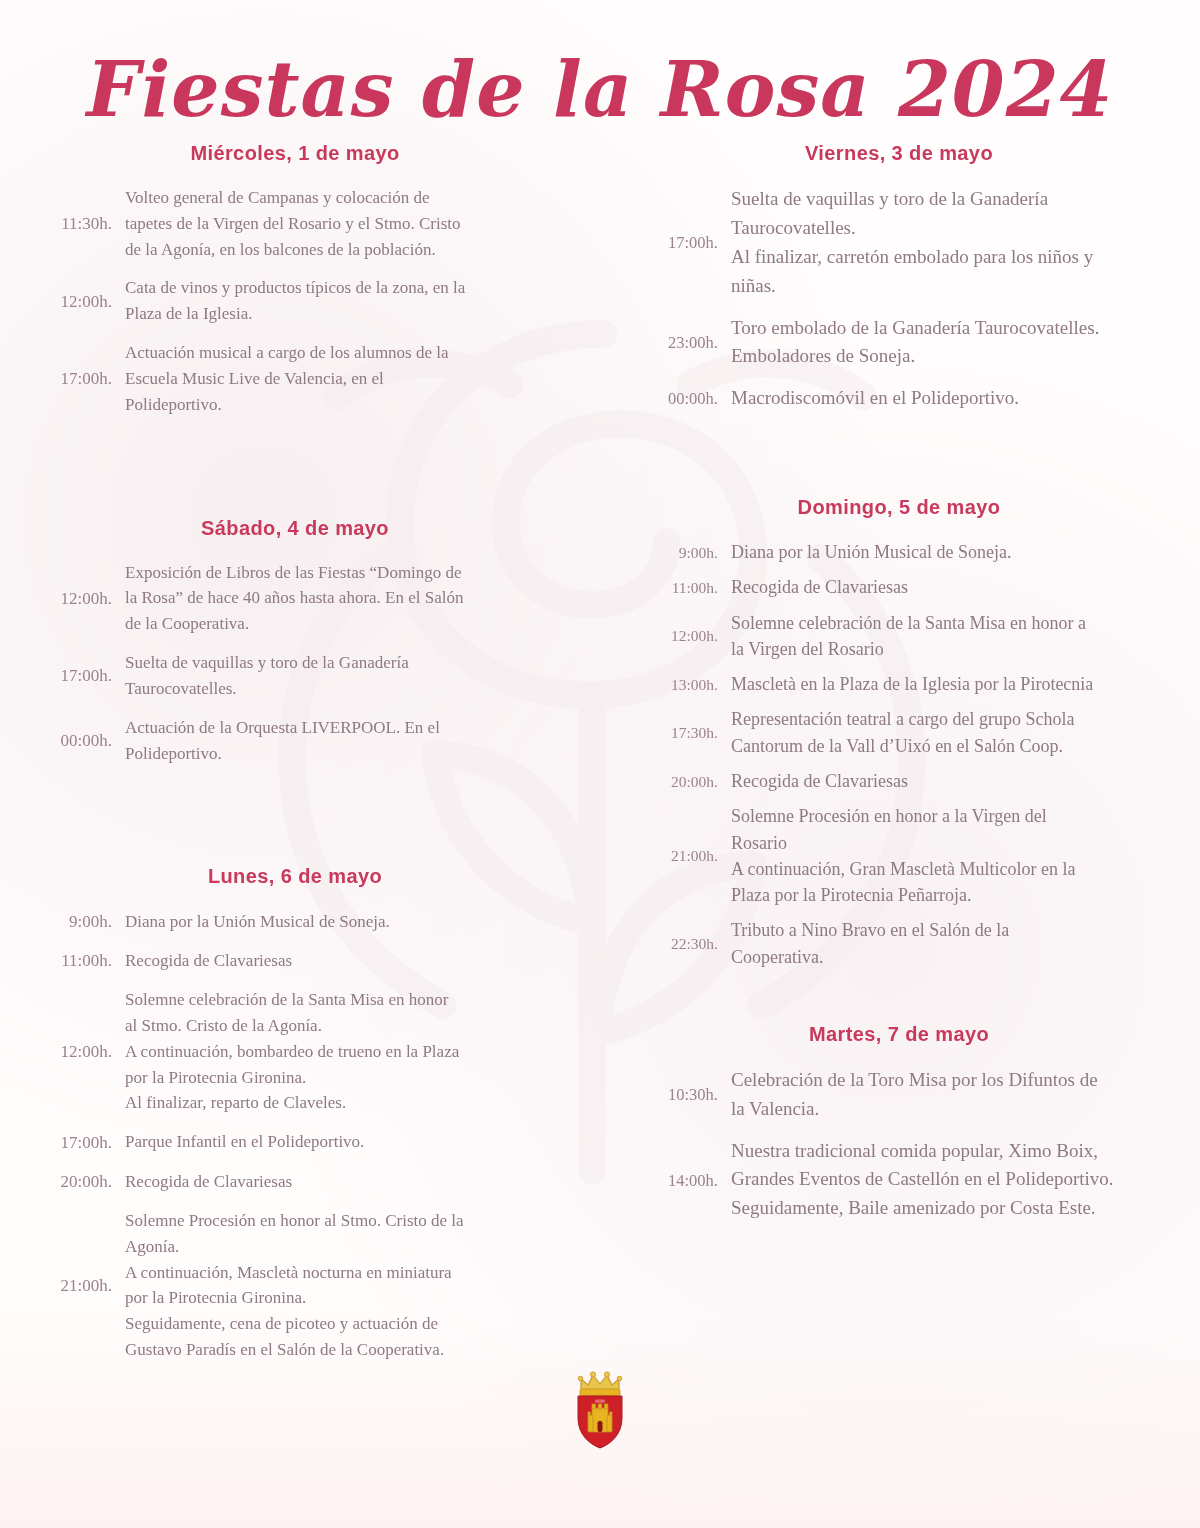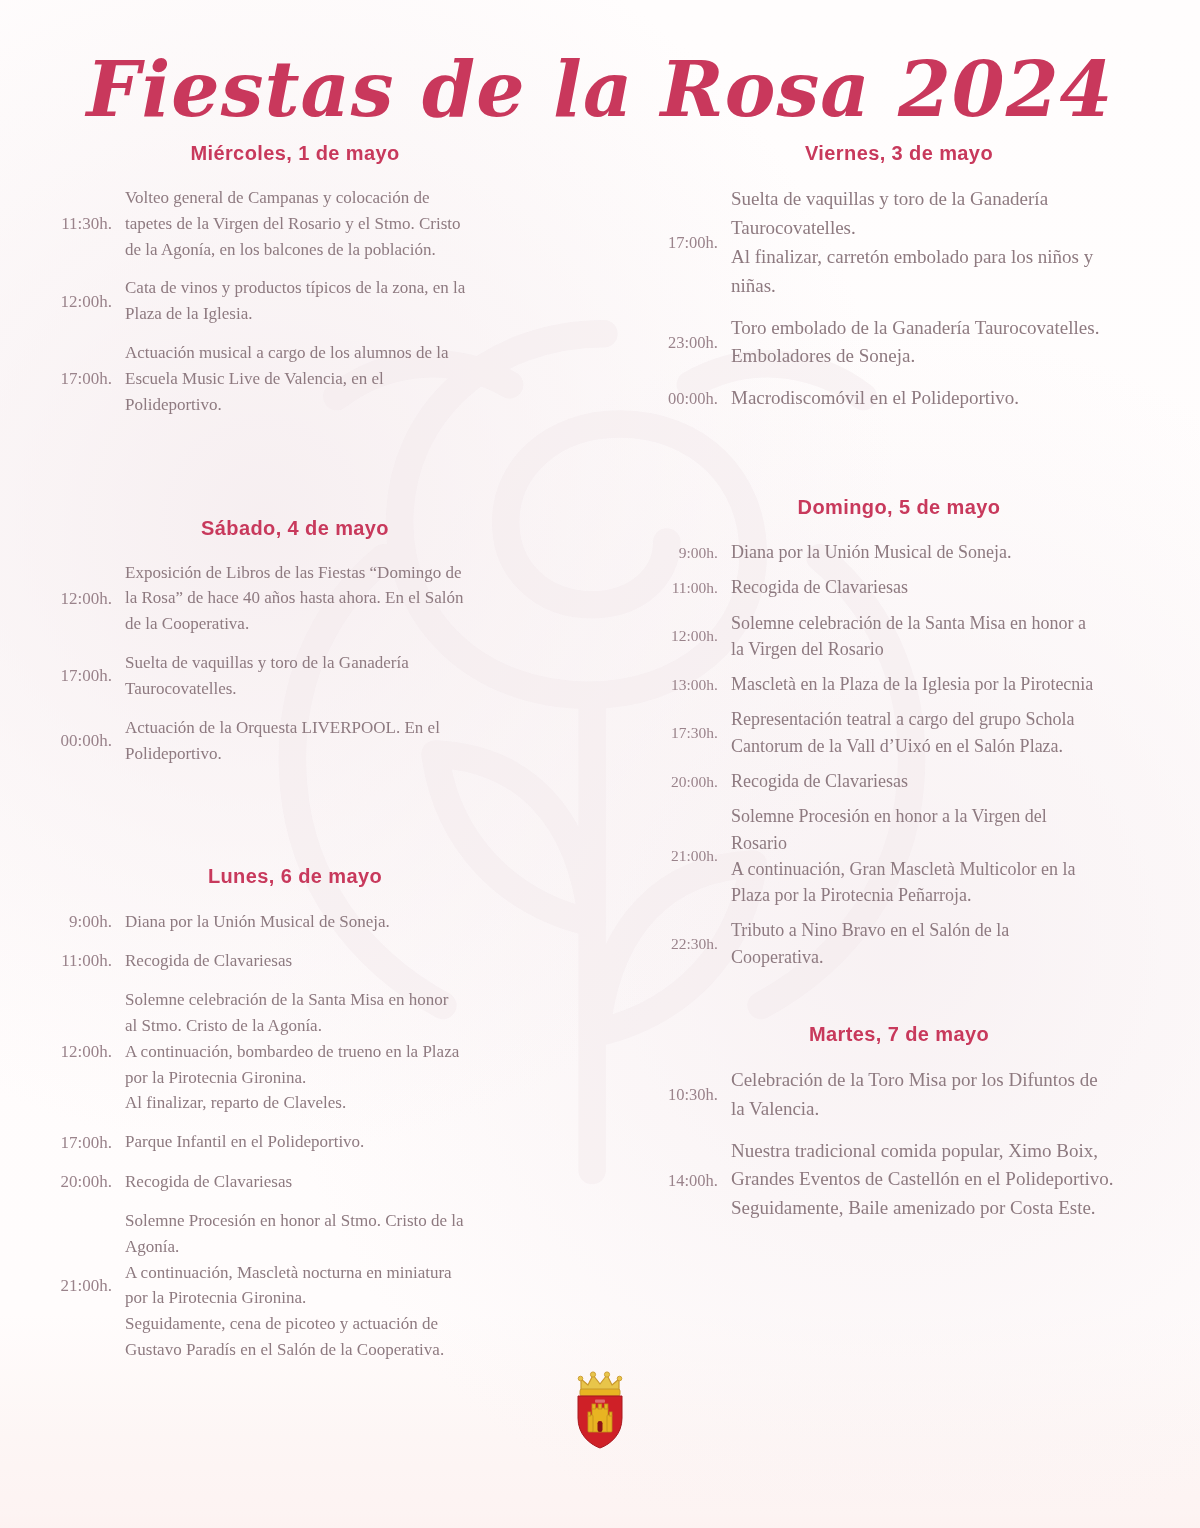--- a/index.html
+++ b/index.html
@@ -334,21 +334,21 @@
             <div class="event">
               <div class="event-time">13:00h.</div>
               <div class="event-desc">
                 <span class="line">Mascletà en la Plaza de la Iglesia por la Pirotecnia</span>
               </div>
             </div>
             <div class="event">
               <div class="event-time">17:30h.</div>
               <div class="event-desc">
                 <span class="line">Representación teatral a cargo del grupo Schola</span>
-                <span class="line">Cantorum de la Vall d’Uixó en el Salón Plaza.</span>
+                <span class="line">Cantorum de la Vall d’Uixó en el Salón Coop.</span>
               </div>
             </div>
             <div class="event">
               <div class="event-time">20:00h.</div>
               <div class="event-desc">
                 <span class="line">Recogida de Clavariesas</span>
               </div>
             </div>
             <div class="event">
               <div class="event-time">21:00h.</div>

